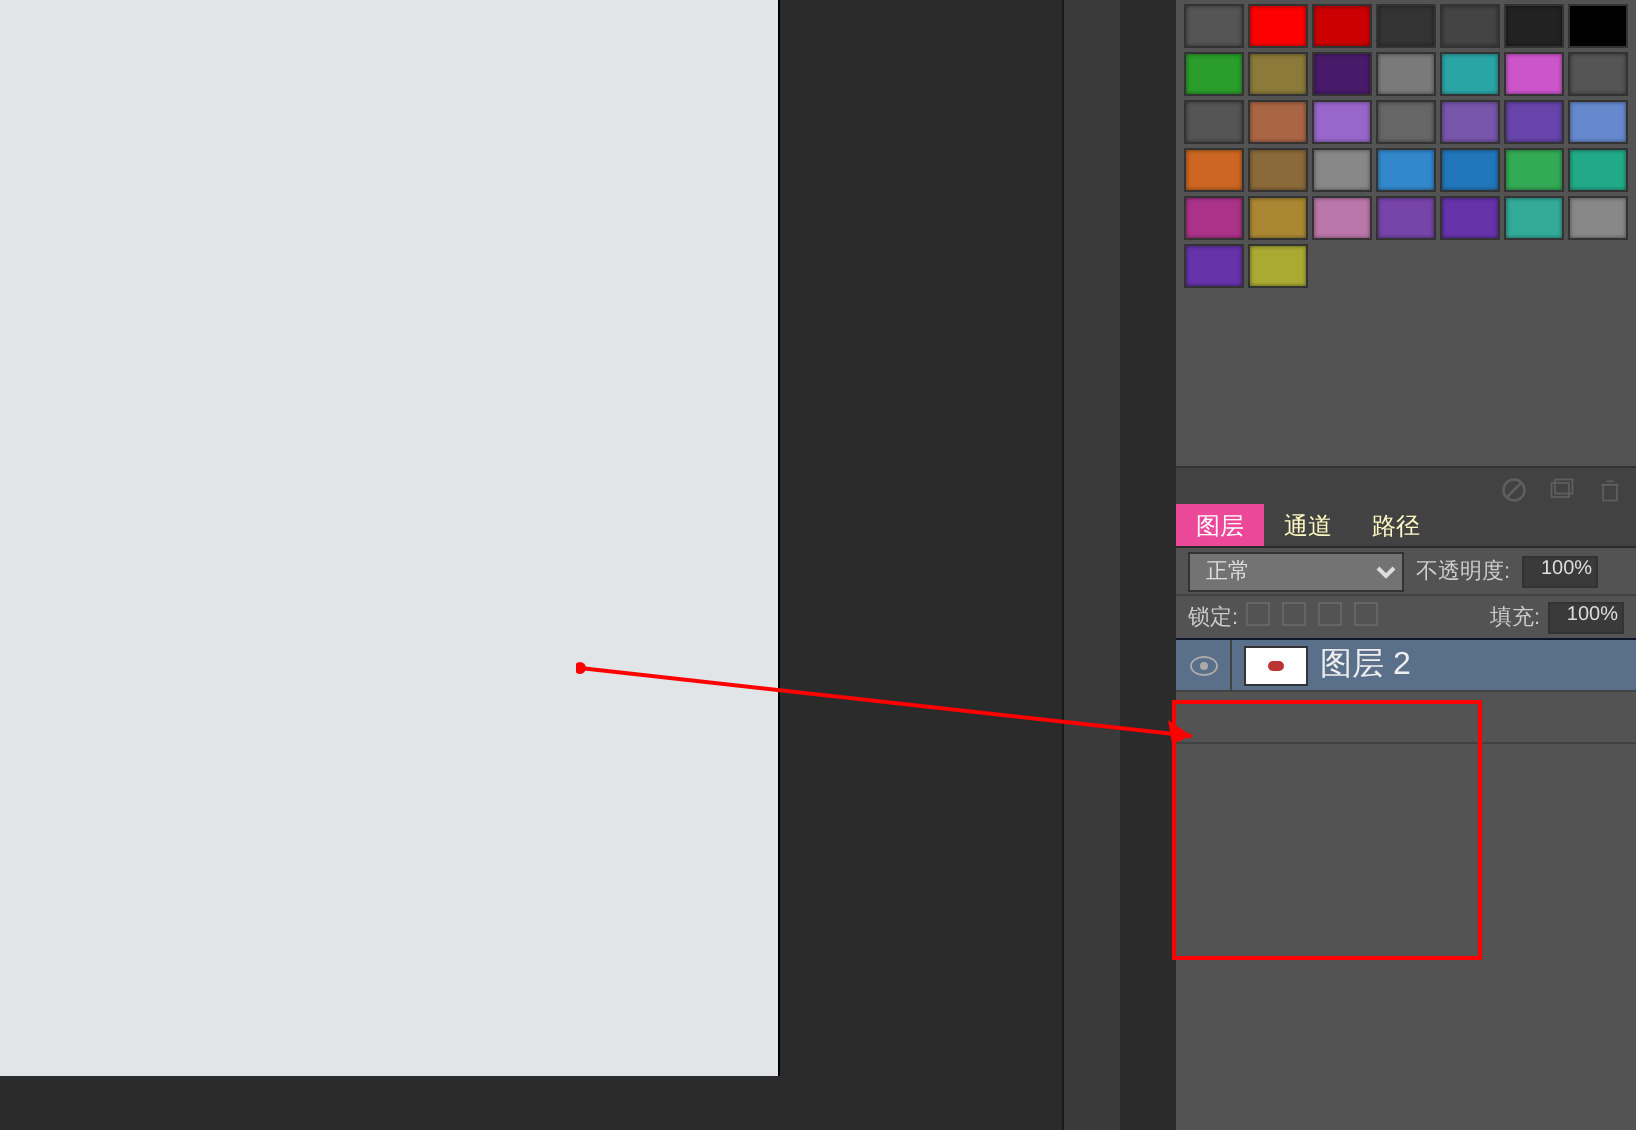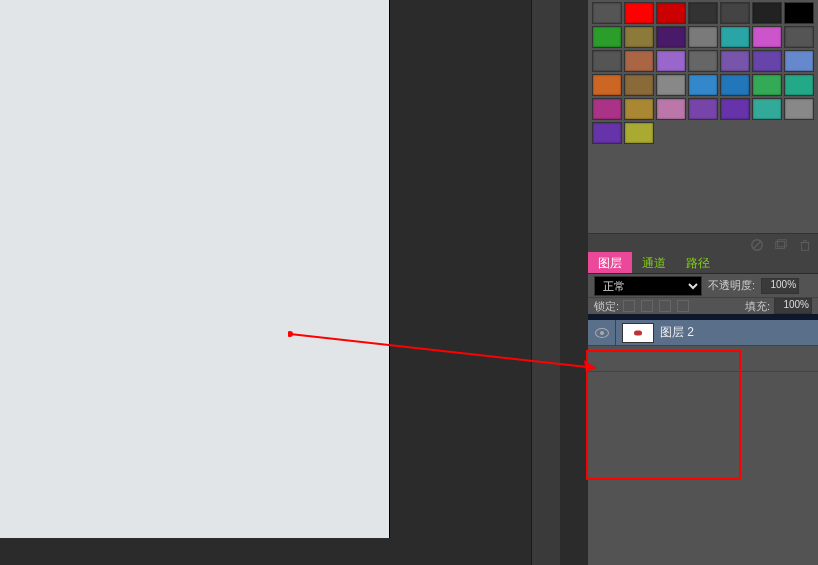--- a/index.html
+++ b/index.html
@@ -13,48 +13,48 @@
 
 .swatches { position: absolute; top: 0; left: 0; right: 0; height: 210px; background: #535353; padding: 2px 4px; }
 .swatch-grid { display: grid; grid-template-columns: repeat(7, 30px); gap: 2px; }
 .swatch { width: 30px; height: 22px; border: 1px solid #333; box-shadow: inset 0 0 2px rgba(0,0,0,0.5); }
 
 .panel-footer { position: absolute; top: 233px; left: 0; right: 0; height: 22px; background: #424242; display: flex; justify-content: flex-end; align-items: center; padding-right: 6px; gap: 10px; border-top: 1px solid #333; }
 .footer-icon { width: 14px; height: 14px; opacity: 0.4; }
 
 .layers-panel { position: absolute; top: 252px; left: 0; right: 0; bottom: 0; background: #535353; }
 .tabs { display: flex; height: 22px; background: #424242; border-bottom: 1px solid #2a2a2a; }
-.tab { padding: 3px 10px; font-size: 12px; color: #84cc16; cursor: pointer; }
+.tab { padding: 3px 10px; font-size: 12px; color: #fef9c3; cursor: pointer; }
 .tab.active { background: #ec4899; color: #fff; }
 
 .filter-row { display: flex; align-items: center; height: 24px; padding: 3px 6px; gap: 6px; border-bottom: 1px solid #424242; }
 .filter-row select { background: #4a4a4a; color: #ddd; border: 1px solid #333; font-size: 11px; height: 18px; padding: 0 4px; }
 .filter-icons { display: flex; gap: 8px; margin-left: auto; }
 .filter-icons .fi { width: 14px; height: 14px; border: 1px solid #777; display: flex; align-items: center; justify-content: center; font-size: 10px; color: #aaa; }
 
 .blend-row { display: flex; align-items: center; height: 24px; padding: 3px 6px; gap: 6px; border-bottom: 1px solid #424242; }
-.blend-row select { flex: 1; background: #000000; color: #ddd; border: 1px solid #333; font-size: 11px; height: 20px; padding: 0 4px; max-width: 108px; }
+.blend-row select { flex: 1; background: #737373; color: #ddd; border: 1px solid #333; font-size: 11px; height: 20px; padding: 0 4px; max-width: 108px; }
 .opacity-label { font-size: 11px; color: #ccc; }
 .opacity-input { width: 38px; background: #3a3a3a; color: #ddd; border: 1px solid #333; font-size: 10px; height: 16px; text-align: right; padding-right: 2px; }
 
-.lock-row { display: flex; align-items: center; height: 22px; padding: 3px 6px; gap: 4px; border-bottom: 6px solid #0f172a; }
+.lock-row { display: flex; height: 22px; padding: 3px 6px; gap: 4px; border-bottom: 1px solid #0f172a; }
 .lock-label { font-size: 11px; color: #ccc; }
 .lock-icons { display: flex; gap: 6px; }
 .lock-icons span { width: 12px; height: 12px; border: 1px solid #666; }
 
 .layer-list { background: #535353; }
 .layer-item { display: flex; align-items: center; height: 26px; border-bottom: 1px solid #424242; }
 .layer-item.selected { background: #5a6f8a; }
 .vis-col { width: 28px; display: flex; align-items: center; justify-content: center; border-right: 1px solid #424242; height: 100%; }
 .eye { width: 14px; height: 10px; border: 1px solid #aaa; border-radius: 50%; display: flex; align-items: center; justify-content: center; }
 .eye::after { content: ""; width: 4px; height: 4px; background: #aaa; border-radius: 50%; }
 .thumb { width: 32px; height: 20px; margin: 0 6px; border: 1px solid #333; background: #fff; position: relative; }
 .checker { background-image: linear-gradient(45deg,#ccc 25%,transparent 25%),linear-gradient(-45deg,#ccc 25%,transparent 25%),linear-gradient(45deg,transparent 75%,#ccc 75%),linear-gradient(-45deg,transparent 75%,#ccc 75%); background-size: 8px 8px; background-position: 0 0,0 4px,4px -4px,-4px 0; }
 .thumb-content { position: absolute; top: 50%; left: 50%; transform: translate(-50%,-50%); }
-.layer-name { font-size: 12px; color: #eee; }
+.layer-name { font-size: 16px; color: #eee; }
 .lock-mark { margin-left: auto; margin-right: 8px; font-size: 11px; color: #bbb; }
 .layer-empty { height: 26px; border-bottom: 1px solid #424242; }
 
 .annot-box { position: absolute; left: 586px; top: 350px; width: 155px; height: 130px; border: 2px solid #ff0000; pointer-events: none; }
 .annot-line { position: absolute; left: 288px; top: 330px; width: 310px; height: 50px; pointer-events: none; }
 
 .search-icon { width: 14px; height: 14px; position: relative; }
 .search-icon::before { content: ""; position: absolute; width: 8px; height: 8px; border: 1px solid #aaa; border-radius: 50%; }
 .search-icon::after { content: ""; position: absolute; width: 4px; height: 1px; background: #aaa; transform: rotate(45deg); top: 9px; left: 8px; }
 </style>

